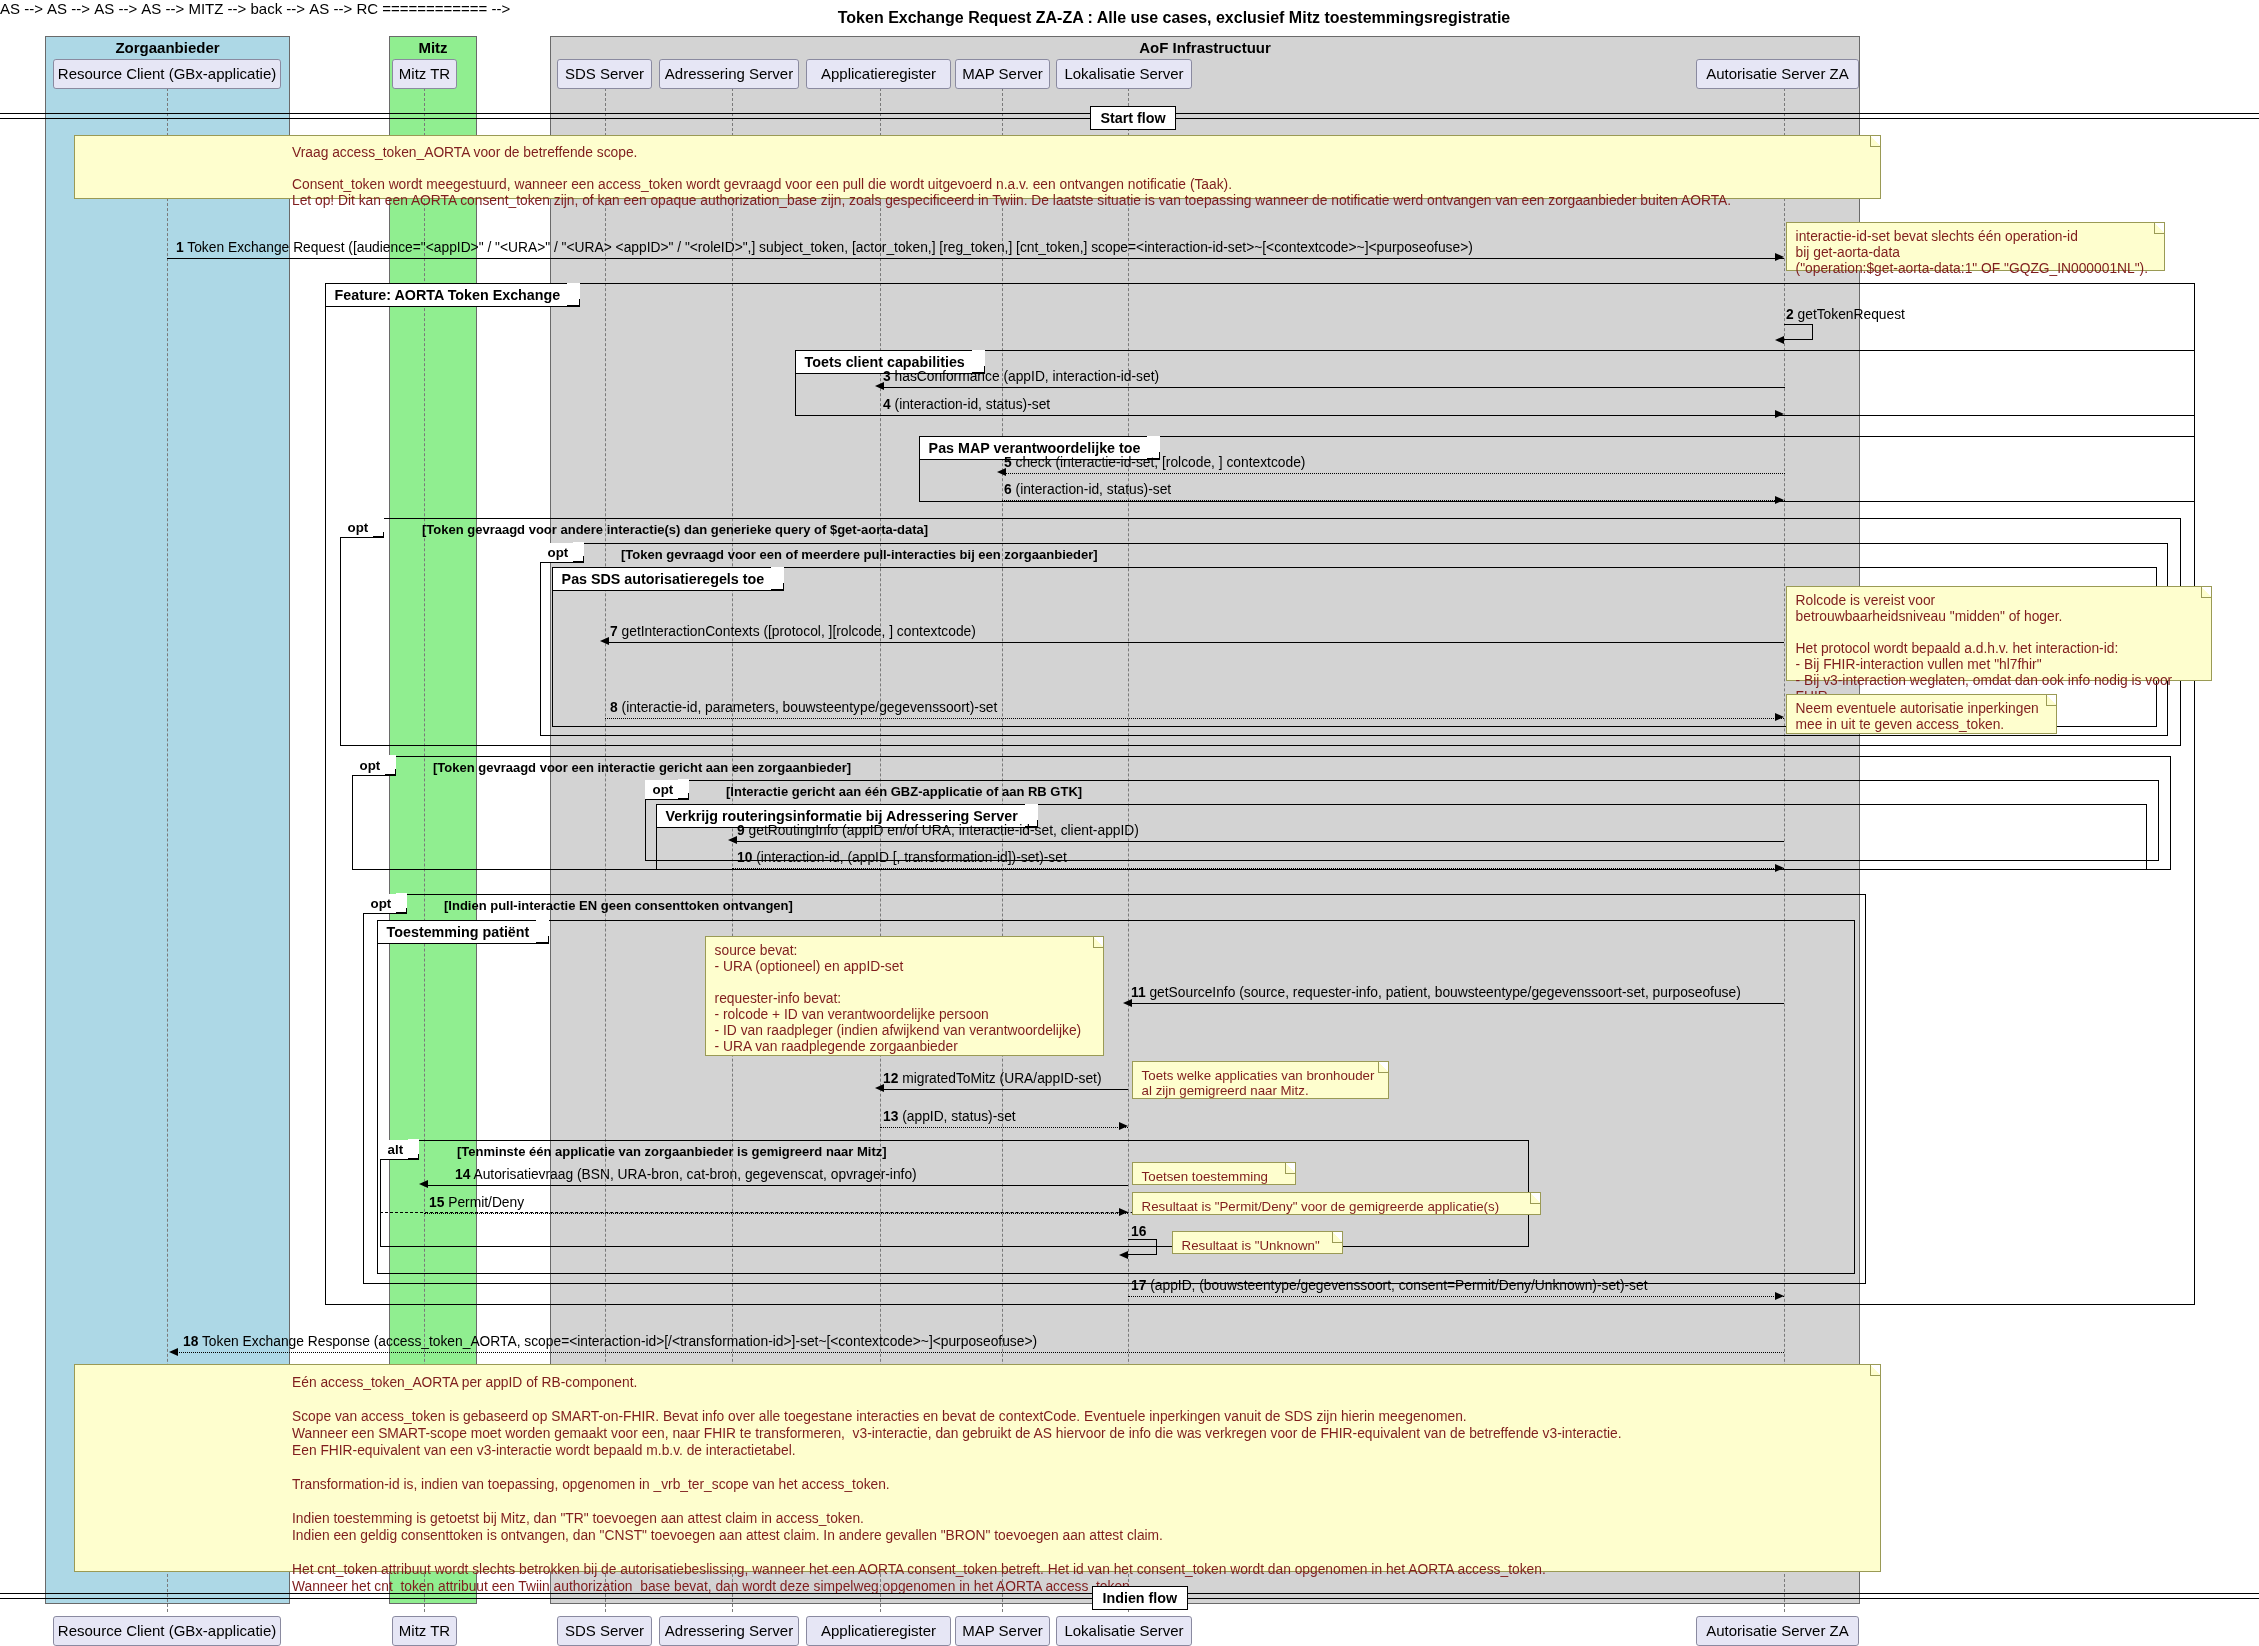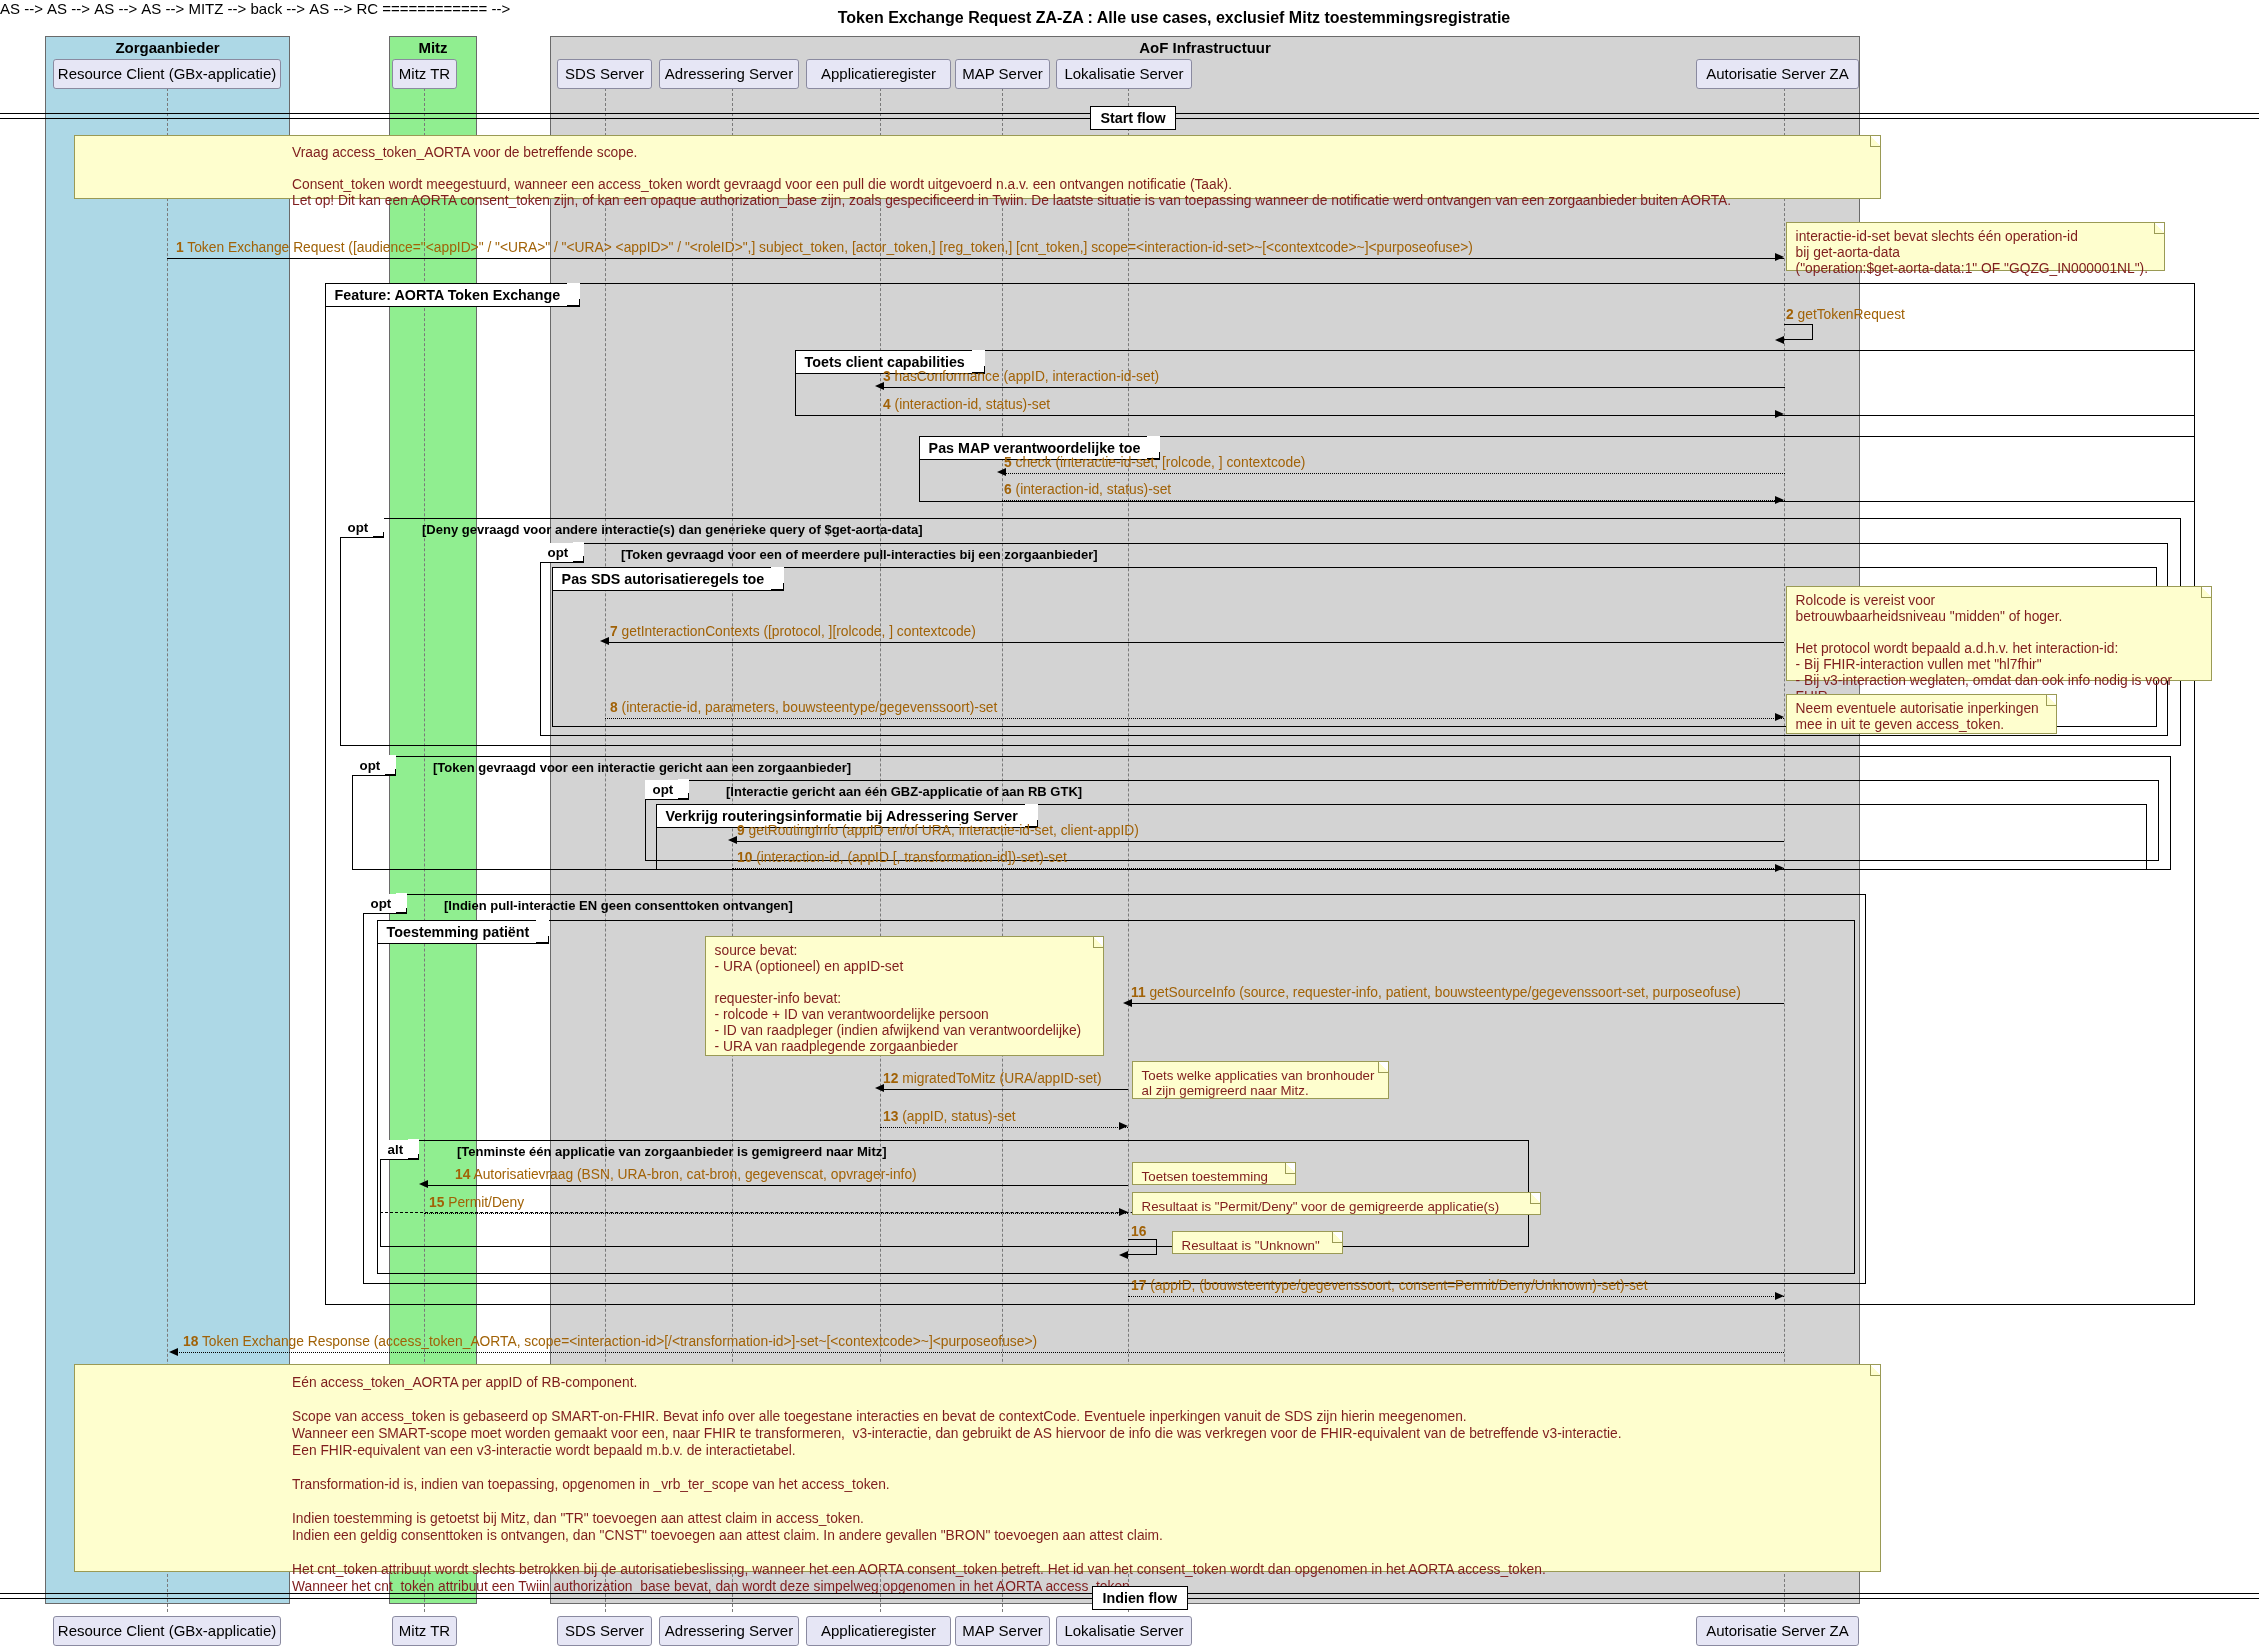--- a/index.html
+++ b/index.html
@@ -70,21 +70,21 @@
   }
   .grouptab::after{
      content:"";position:absolute;right:-1px;top:-1px;width:13.3px;height:100%;
      background:linear-gradient(45deg,transparent 0,transparent 52%,#fff 52%);
      border-bottom:1px solid #000;
   }
 
   
   .msg-line{position:absolute;height:0;border-top:1px solid #000;}
   .msg-line.dotted{border-top:1px dotted #000;}
-  .msg-label{position:absolute;font-size:13.8px;line-height:15px;white-space:nowrap;color:#a16207;}
+  .msg-label{position:absolute;font-size:13.8px;line-height:15px;white-space:nowrap;color:#000000;}
   .msg-label b{font-weight:bold;}
   .arrowL,.arrowR{position:absolute;width:0;height:0;}
   .arrowL{border-top:4.8px solid transparent;border-bottom:4.8px solid transparent;border-right:9.5px solid #000;}
   .arrowR{border-top:4.8px solid transparent;border-bottom:4.8px solid transparent;border-left:9.5px solid #000;}
 
   
   .self{position:absolute;border:1px solid #000;border-left:none;box-sizing:border-box;}
 </style>
 </head>
 <body>
@@ -198,21 +198,21 @@
   <div class="msg-label" style="left:1004px;top:482px;">
     <b>6</b>
     <span>(interaction-id, status)-set</span>
   </div>
   <div class="msg-line dotted" style="left:1002px;top:500px;width:783px;"></div>
   <div class="arrowR" style="left:1775px;top:496px;"></div>
 
   
   <div class="frag" style="left:340px;top:518px;width:1841px;height:228px;"></div>
   <div class="frag-tab" style="left:340px;top:518px;">opt</div>
-  <div class="frag-cond" style="left:422px;top:523px;">[Deny gevraagd voor andere interactie(s) dan generieke query of $get-aorta-data]</div>
+  <div class="frag-cond" style="left:422px;top:523px;">[Token gevraagd voor andere interactie(s) dan generieke query of $get-aorta-data]</div>
 
   
   <div class="frag" style="left:540px;top:543px;width:1628px;height:193px;"></div>
   <div class="frag-tab" style="left:540px;top:543px;">opt</div>
   <div class="frag-cond" style="left:621px;top:548px;">[Token gevraagd voor een of meerdere pull-interacties bij een zorgaanbieder]</div>
 
   
   <div class="frag" style="left:552px;top:567px;width:1605px;height:160px;"></div>
   <div class="grouptab" style="left:552px;top:567px;">Pas SDS autorisatieregels toe</div>
 

